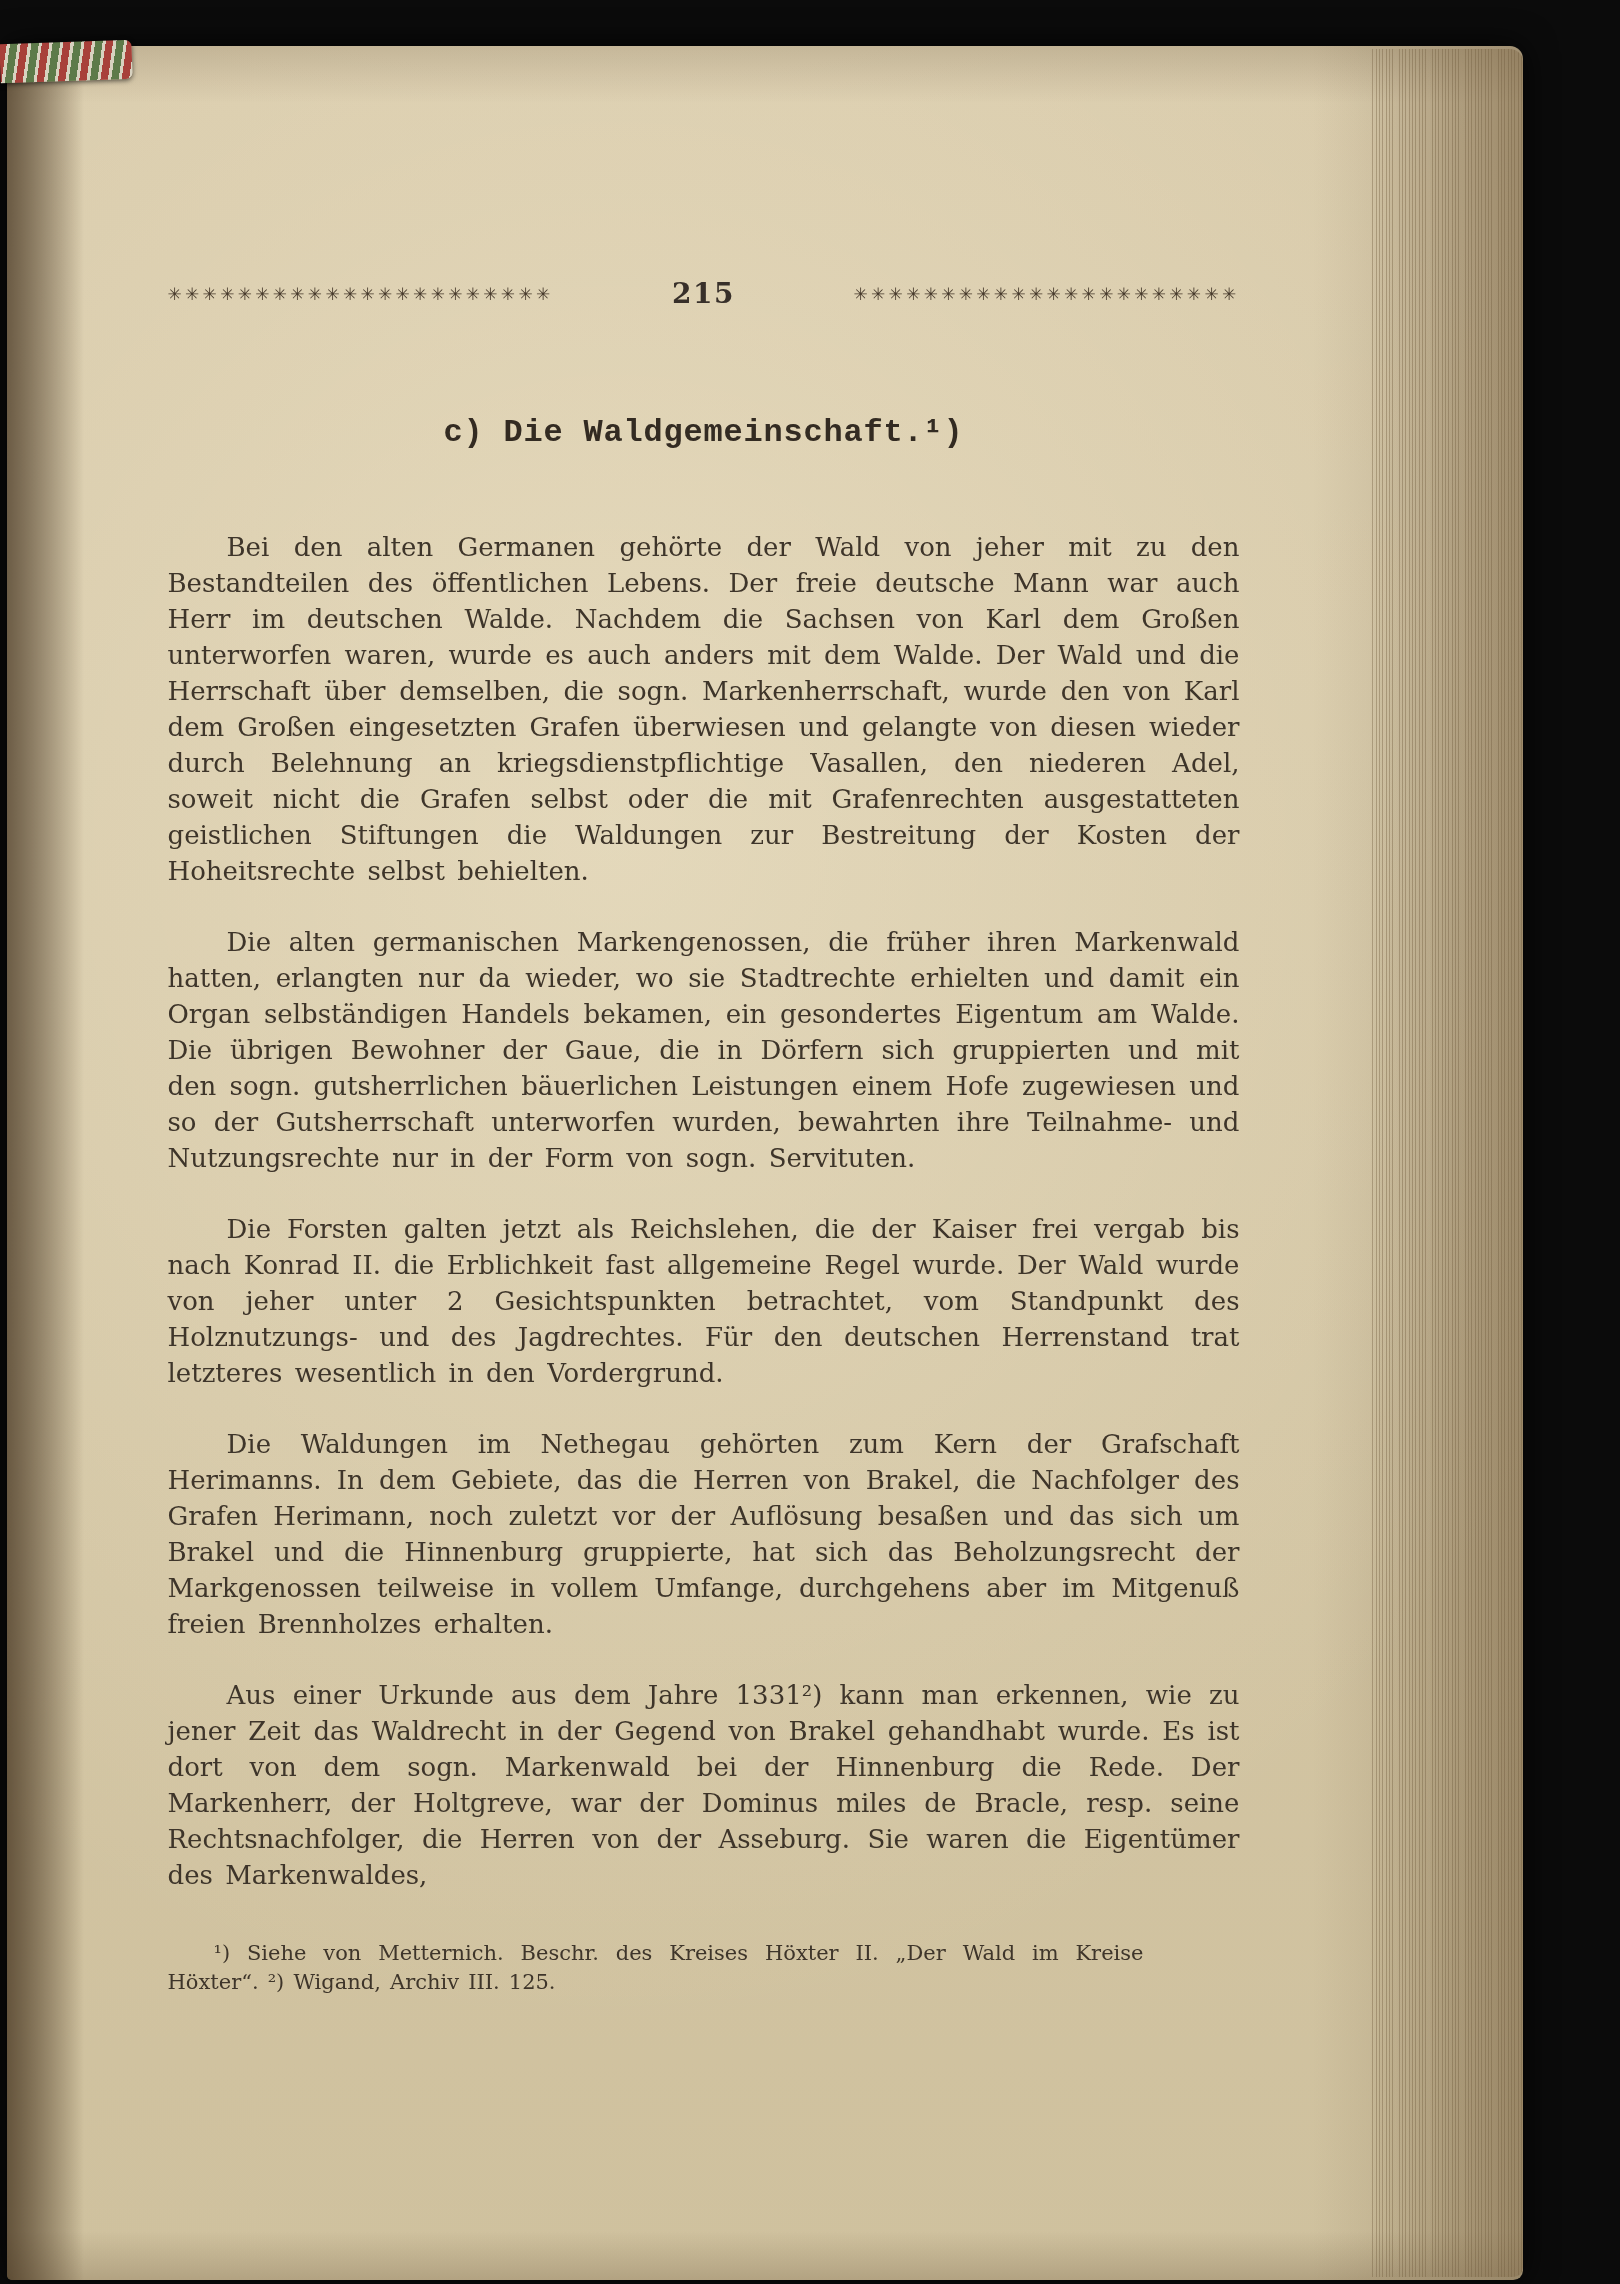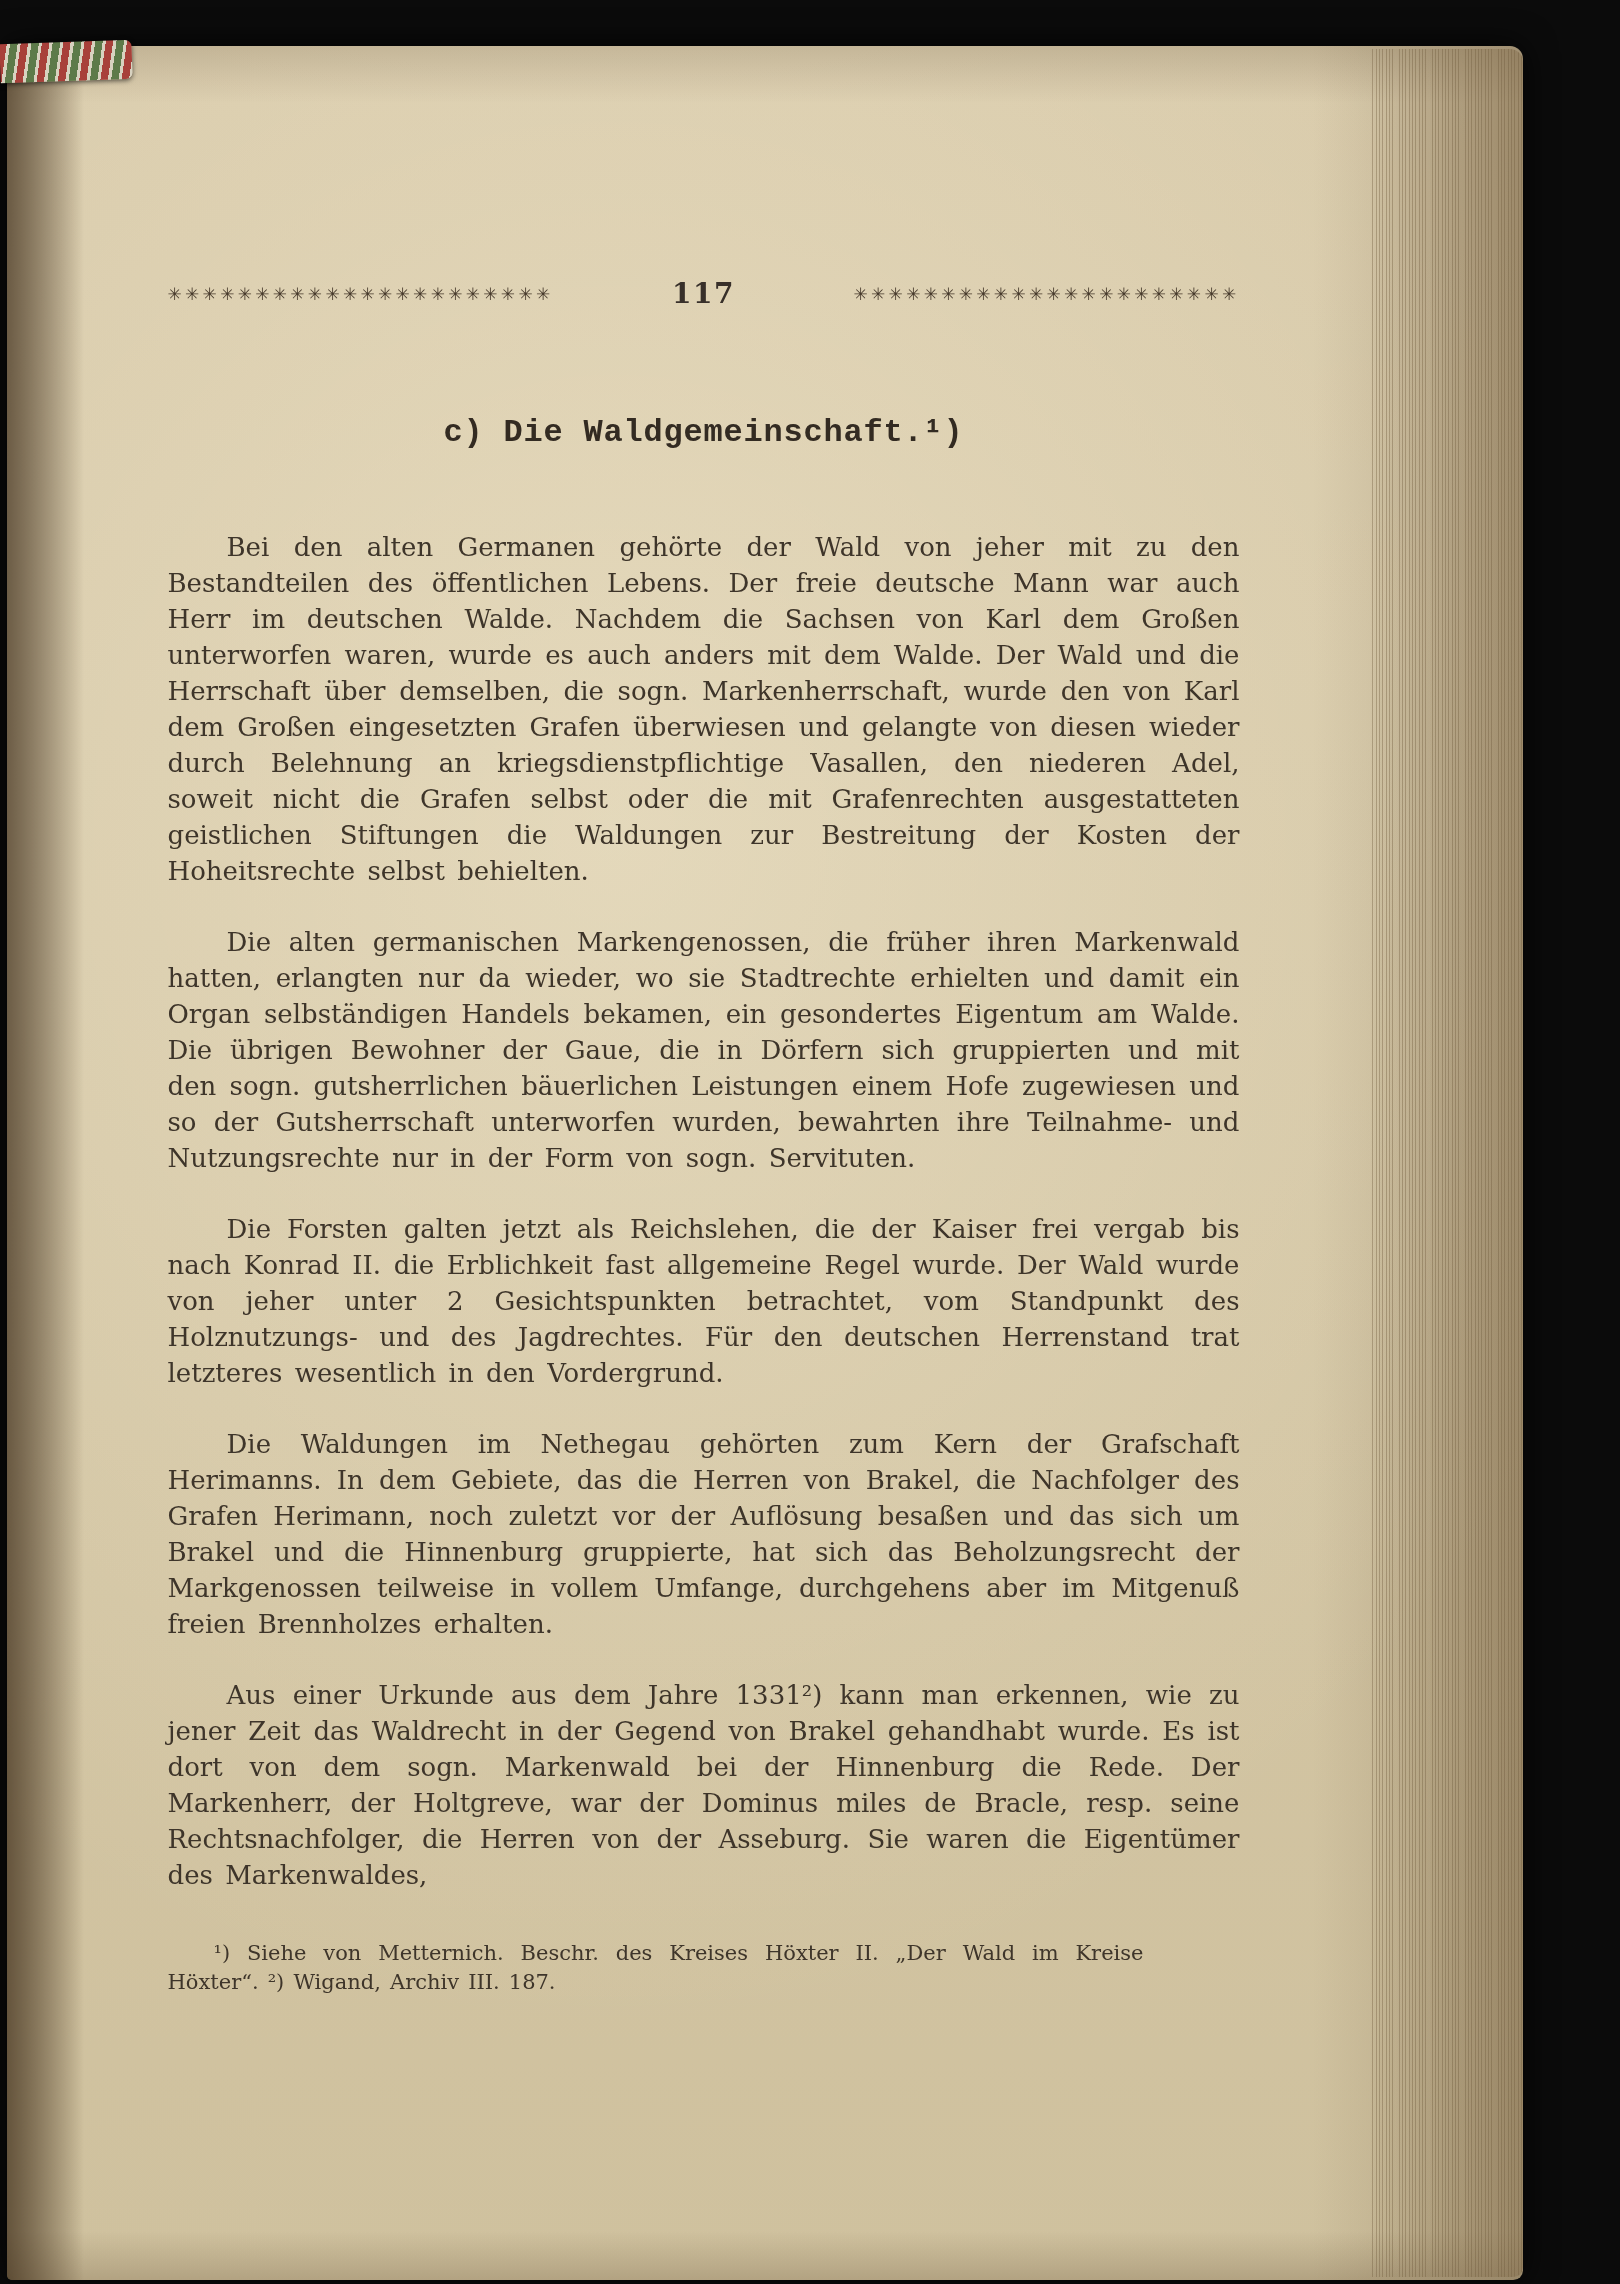--- a/index.html
+++ b/index.html
@@ -80,30 +80,30 @@
   <div class="bookmark"></div>
 
   <div class="book-page">
     <div class="spine-shadow"></div>
     <div class="page-edges"></div>
 
     <div class="content">
 
       <div class="header-row">
         <span class="ornament">✳✳✳✳✳✳✳✳✳✳✳✳✳✳✳✳✳✳✳✳✳✳</span>
-        <span class="page-number">117</span>
+        <span class="page-number">215</span>
         <span class="ornament">✳✳✳✳✳✳✳✳✳✳✳✳✳✳✳✳✳✳✳✳✳✳</span>
       </div>
 
       <h2 class="heading">c) Die Waldgemeinschaft.¹)</h2>
 
       <p class="para first">Bei den alten Germanen gehörte der Wald von jeher mit zu den Bestandteilen des öffentlichen Lebens. Der freie deutsche Mann war auch Herr im deutschen Walde. Nachdem die Sachsen von Karl dem Großen unterworfen waren, wurde es auch anders mit dem Walde. Der Wald und die Herrschaft über demselben, die sogn. Markenherrschaft, wurde den von Karl dem Großen eingesetzten Grafen überwiesen und gelangte von diesen wieder durch Belehnung an kriegsdienstpflichtige Vasallen, den niederen Adel, soweit nicht die Grafen selbst oder die mit Grafenrechten ausgestatteten geistlichen Stiftungen die Waldungen zur Bestreitung der Kosten der Hoheitsrechte selbst behielten.</p>
       <p class="para">Die alten germanischen Markengenossen, die früher ihren Markenwald hatten, erlangten nur da wieder, wo sie Stadtrechte erhielten und damit ein Organ selbständigen Handels bekamen, ein gesondertes Eigentum am Walde. Die übrigen Bewohner der Gaue, die in Dörfern sich gruppierten und mit den sogn. gutsherrlichen bäuerlichen Leistungen einem Hofe zugewiesen und so der Gutsherrschaft unterworfen wurden, bewahrten ihre Teilnahme- und Nutzungsrechte nur in der Form von sogn. Servituten.</p>
       <p class="para">Die Forsten galten jetzt als Reichslehen, die der Kaiser frei vergab bis nach Konrad II. die Erblichkeit fast allgemeine Regel wurde. Der Wald wurde von jeher unter 2 Gesichtspunkten betrachtet, vom Standpunkt des Holznutzungs- und des Jagdrechtes. Für den deutschen Herrenstand trat letzteres wesentlich in den Vordergrund.</p>
       <p class="para">Die Waldungen im Nethegau gehörten zum Kern der Grafschaft Herimanns. In dem Gebiete, das die Herren von Brakel, die Nachfolger des Grafen Herimann, noch zuletzt vor der Auflösung besaßen und das sich um Brakel und die Hinnenburg gruppierte, hat sich das Beholzungsrecht der Markgenossen teilweise in vollem Umfange, durchgehens aber im Mitgenuß freien Brennholzes erhalten.</p>
       <p class="para">Aus einer Urkunde aus dem Jahre 1331²) kann man erkennen, wie zu jener Zeit das Waldrecht in der Gegend von Brakel gehandhabt wurde. Es ist dort von dem sogn. Markenwald bei der Hinnenburg die Rede. Der Markenherr, der Holtgreve, war der Dominus miles de Bracle, resp. seine Rechtsnachfolger, die Herren von der Asseburg. Sie waren die Eigentümer des Markenwaldes,</p>
 
-      <p class="footnote">¹) Siehe von Metternich. Beschr. des Kreises Höxter II. „Der Wald im Kreise Höxter“. ²) Wigand, Archiv III. 187.</p>
+      <p class="footnote">¹) Siehe von Metternich. Beschr. des Kreises Höxter II. „Der Wald im Kreise Höxter“. ²) Wigand, Archiv III. 125.</p>
 
     </div>
   </div>
 </div>
 
 
 </body></html>

